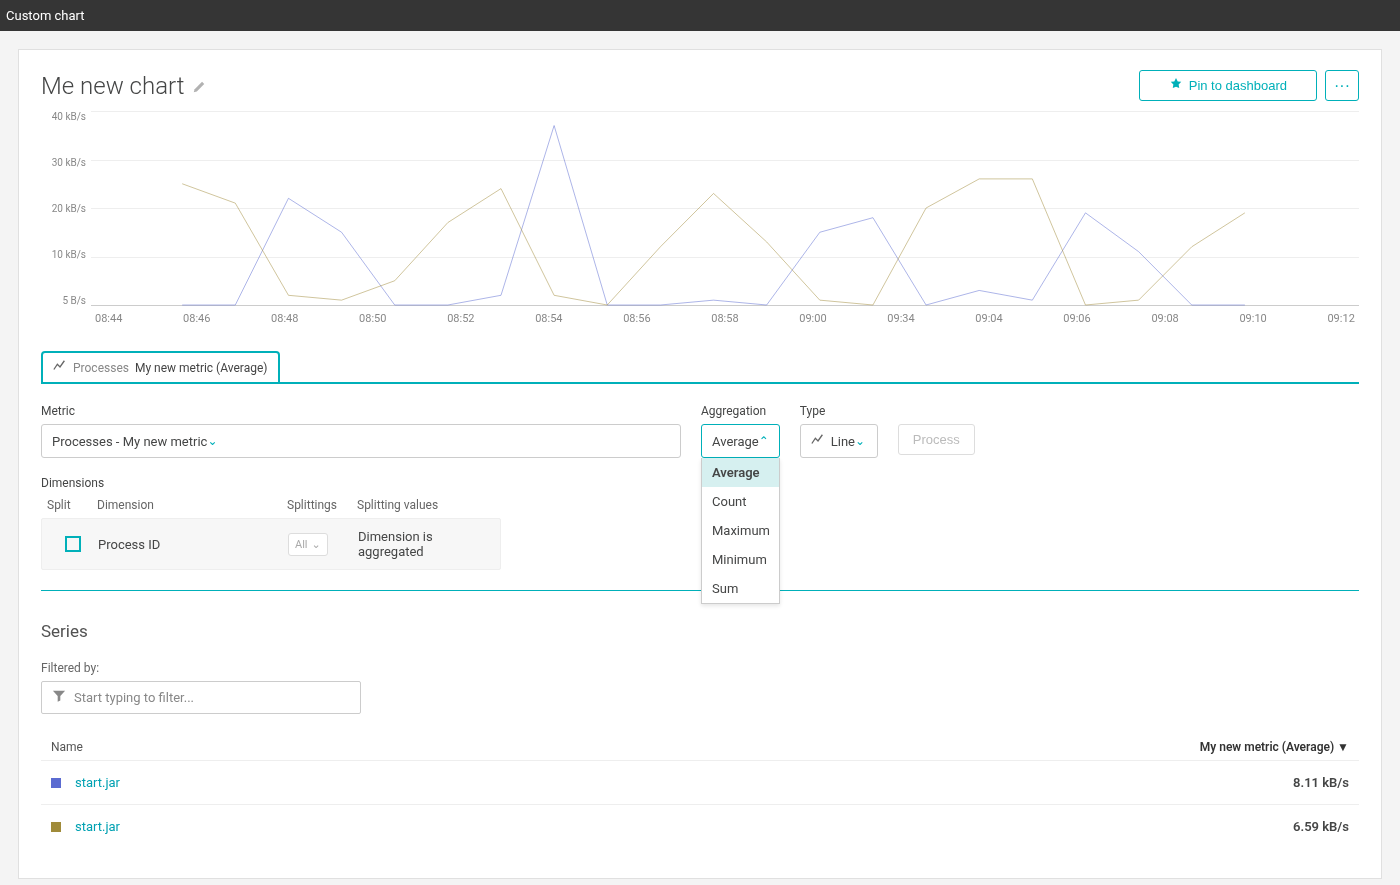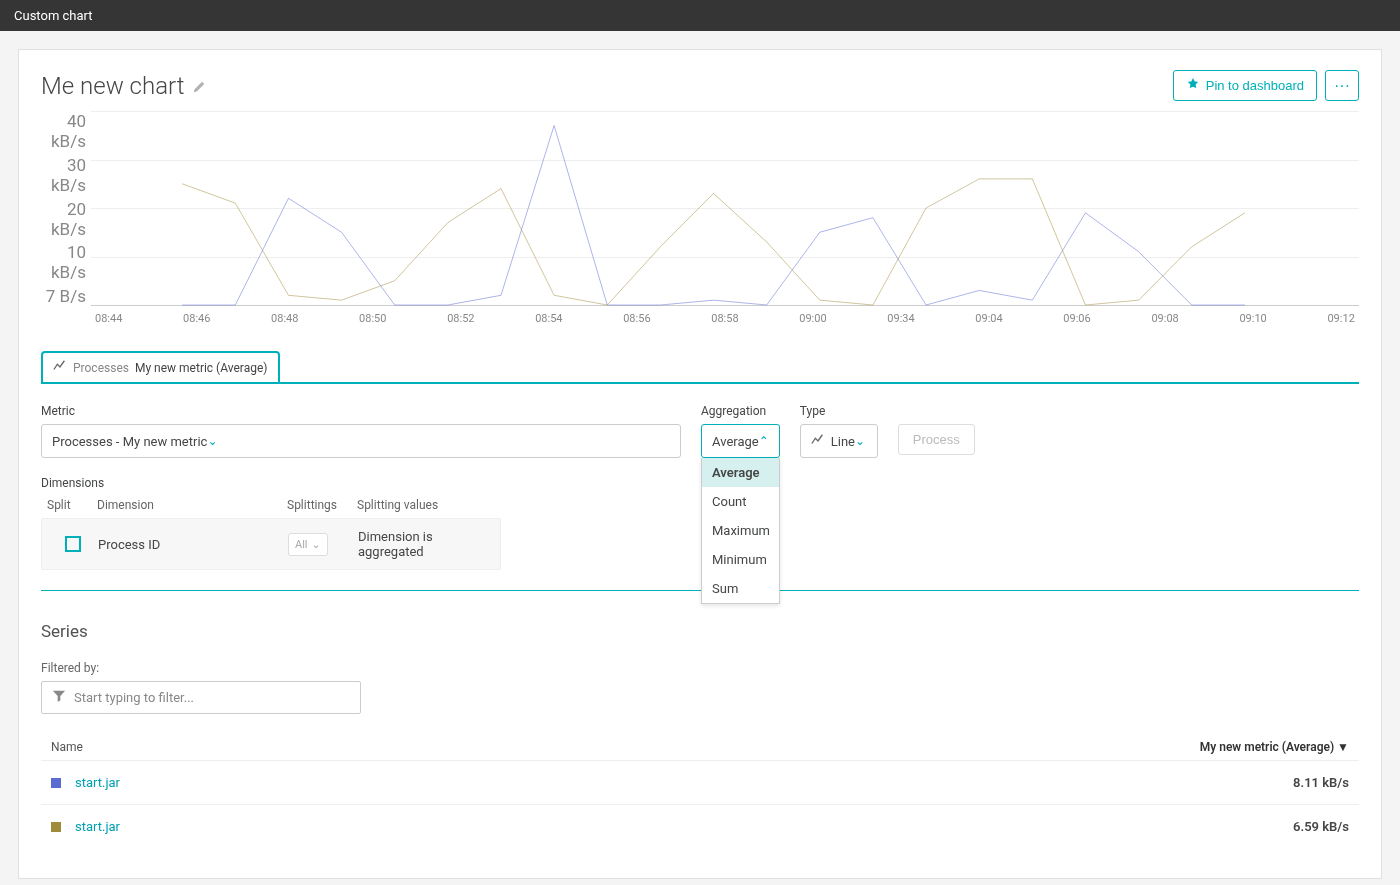--- a/index.html
+++ b/index.html
@@ -1,27 +1,27 @@
 <!DOCTYPE html>
 <html><head>
 <meta charset="utf-8">
 <style>
 * { box-sizing: border-box; margin: 0; padding: 0; }
 body { font-family: -apple-system, BlinkMacSystemFont, 'Segoe UI', Roboto, sans-serif; background: #f4f4f4; color: #454646; font-size: 13px; }
-.topbar { background: #353535; color: #fff; padding: 8px 14px; font-size: 13px; }
+.topbar { background: #353535; color: #fff; padding: 8px 6px; font-size: 13px; }
 .page { padding: 18px; }
 .card { background: #fff; border: 1px solid #e0e0e0; padding: 20px 22px 30px; }
 .header-row { display: flex; justify-content: space-between; align-items: center; margin-bottom: 10px; }
 .title { font-size: 24px; font-weight: 300; color: #454646; display: flex; align-items: center; gap: 8px; }
 .title .pencil { color: #b2b2b2; }
 .header-actions { display: flex; gap: 8px; }
-.btn-outline { border: 1px solid #00b0b9; background: #fff; color: #00b0b9; padding: 6px 12px; border-radius: 3px; display: inline-flex; align-items: center; gap: 6px; font-size: 13px; cursor: pointer; }
+.btn-outline { border: 1px solid #00b0b9; background: #fff; color: #00b0b9; padding: 6px 29px; border-radius: 3px; display: inline-flex; align-items: center; gap: 6px; font-size: 13px; cursor: pointer; }
 .btn-more { border: 1px solid #00b0b9; background: #fff; color: #00b0b9; padding: 4px 8px; border-radius: 3px; cursor: pointer; font-size: 16px; line-height: 1; }
 .chart-area { position: relative; height: 220px; margin: 10px 0 20px 50px; }
-.y-labels { position: absolute; left: -50px; top: 0; height: 195px; display: flex; flex-direction: column; justify-content: space-between; font-size: 17px; color: #888; text-align: right; width: 45px; }
+.y-labels { position: absolute; left: -50px; top: 0; height: 195px; display: flex; flex-direction: column; justify-content: space-between; font-size: 10px; color: #888; text-align: right; width: 45px; }
 .plot { position: relative; height: 195px; border-bottom: 1px solid #ccc; }
 .grid-line { position: absolute; left: 0; right: 0; border-top: 1px solid #eee; }
 .x-labels { display: flex; justify-content: space-between; font-size: 11px; color: #888; margin-top: 6px; padding: 0 4px; }
 svg.plot-svg { position: absolute; top: 0; left: 0; width: 100%; height: 100%; overflow: visible; }
 .tab-row { display: flex; }
 .tab { border: 2px solid #00b0b9; border-radius: 4px 4px 0 0; padding: 6px 10px; display: flex; align-items: center; gap: 6px; font-size: 12px; background: #fff; position: relative; z-index: 2; }
 .tab .tab-group { color: #888; }
 .tab .tab-label { color: #444; }
 .divider { border-bottom: 2px solid #00b0b9; margin-top: -2px; position: relative; }
 .divider::after { content: ""; position: absolute; left: 88px; top: -6px; width: 0; height: 0; border-left: 6px solid transparent; border-right: 6px solid transparent; border-top: 6px solid #00b0b9;}
@@ -98,21 +98,21 @@
         <button class="btn-more">···</button>
       </div>
     </div>
 
     <div class="chart-area">
       <div class="y-labels" id="y-labels">
           <span>40 kB/s</span>
           <span>30 kB/s</span>
           <span>20 kB/s</span>
           <span>10 kB/s</span>
-          <span>7 B/s</span>
+          <span>5 B/s</span>
         </div>
       <div class="plot">
         <div class="grid-line" style="top:0%"></div>
         <div class="grid-line" style="top:25%"></div>
         <div class="grid-line" style="top:50%"></div>
         <div class="grid-line" style="top:75%"></div>
         <svg class="plot-svg" id="plot-svg" preserveAspectRatio="none" viewBox="0 0 100 100">
             <polyline points="7.19047619047619,100 11.38095238095238,100 15.571428571428571,44.99999999999999 19.76190476190476,62.5 23.952380952380953,100 28.142857142857142,100 32.33333333333333,95 36.52380952380952,7.5 40.714285714285715,100 44.904761904761905,100 49.095238095238095,97.5 53.285714285714285,100 57.47619047619048,62.5 61.666666666666664,55 65.85714285714286,100 70.04761904761904,92.5 74.23809523809524,97.5 78.42857142857143,52.5 82.61904761904762,72.5 86.80952380952381,100 91,100" fill="none" stroke="#5b6bd1" stroke-width="0.5" vector-effect="non-scaling-stroke"></polyline>
             <polyline points="7.19047619047619,37.5 11.38095238095238,47.5 15.571428571428571,95 19.76190476190476,97.5 23.952380952380953,87.5 28.142857142857142,57.5 32.33333333333333,40 36.52380952380952,95 40.714285714285715,100 44.904761904761905,70 49.095238095238095,42.50000000000001 53.285714285714285,67.5 57.47619047619048,97.5 61.666666666666664,100 65.85714285714286,50 70.04761904761904,35 74.23809523809524,35 78.42857142857143,100 82.61904761904762,97.5 86.80952380952381,70 91,52.5" fill="none" stroke="#a08b3a" stroke-width="0.5" vector-effect="non-scaling-stroke"></polyline>
           </svg>

